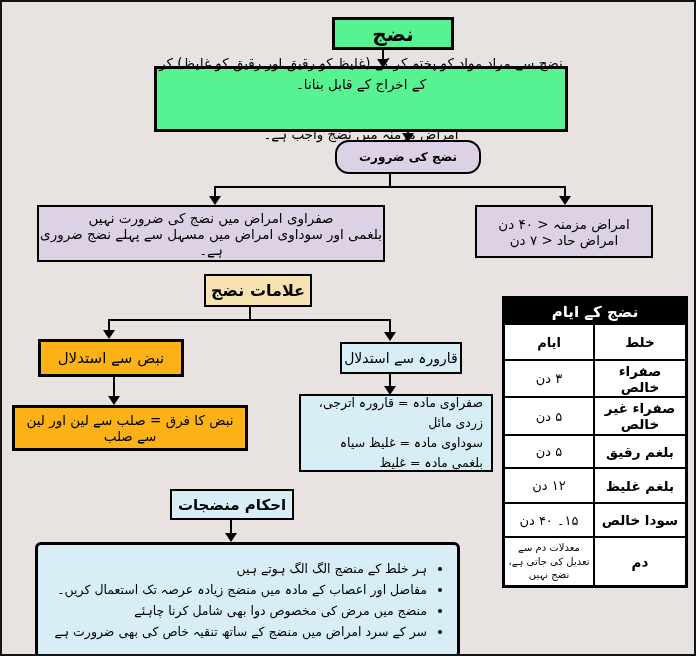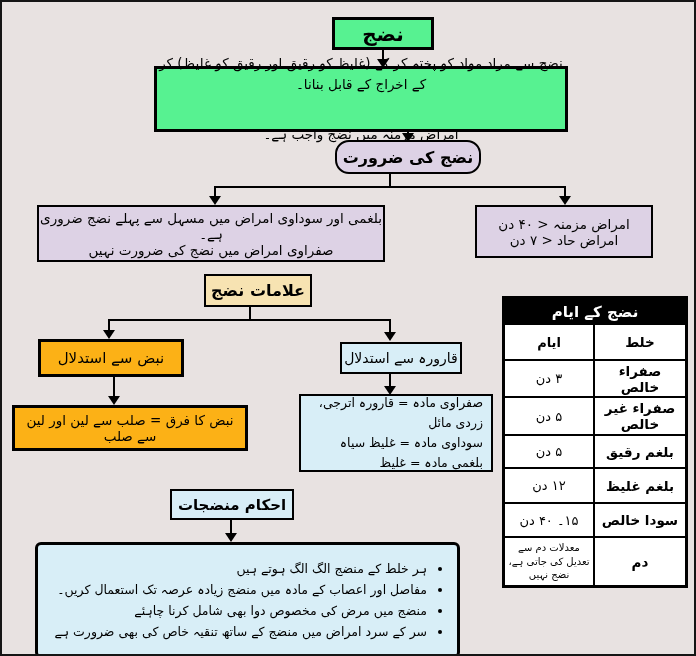--- a/index.html
+++ b/index.html
@@ -57,49 +57,49 @@
   }
   #bottom-list li{margin:1px 0;}
   .two-line{line-height:1.55;}
   .detail-lines{line-height:1.6; font-size:12.5px; width:100%; padding:0 8px; box-sizing:border-box; text-align:right;}
 </style>
 </head>
 <body>
 
 <div id="canvas">
 
-  <div class="box green b3 bold" style="left:330px; top:15px; width:102px; height:33px; font-size:20px;align-items:center;">
+  <div class="box green b3 bold" style="left:330px; top:15px; width:122px; height:33px; font-size:20px;align-items:center;">
     <span>نضج</span>
   </div>
 
   <div class="vline" style="left:380px; top:47px; height:12px;"></div>
   <div class="arrow-down" style="left:375px; top:57px;"></div>
 
   <div class="box green b3" style="left:152px; top:64px; width:414px; height:66px; font-size:13.5px;gap:29px;">
     <div class="two-line">نضج سے مراد مواد کو پختہ کر کے (غلیظ کو رقیق اور رقیق کو غلیظ) کر کے اخراج کے قابل بنانا۔</div>
     <div class="two-line">امراض مزمنہ میں نضج واجب ہے۔</div>
   </div>
 
   <div class="vline" style="left:405px; top:129px; height:5px;"></div>
   <div class="arrow-down" style="left:400px; top:131px;"></div>
 
-  <div class="box lavender bold" style="left:333px; top:138px; width:146px; height:34px; font-size:16px; border-width:2.5px;border-radius:14px;">
+  <div class="box lavender bold" style="left:333px; top:138px; width:146px; height:34px; font-size:12px; border-width:2.5px;border-radius:14px;">
     <span>نضج کی ضرورت</span>
   </div>
 
   <div class="vline" style="left:387px; top:171px; height:15px;"></div>
   <div class="hline" style="left:212px; top:184px; width:352px;"></div>
   <div class="vline" style="left:212px; top:184px; height:12px;"></div>
   <div class="arrow-down" style="left:207px; top:194px;"></div>
   <div class="vline" style="left:562px; top:184px; height:12px;"></div>
   <div class="arrow-down" style="left:557px; top:194px;"></div>
 
   <div class="box lavender" style="left:35px; top:203px; width:348px; height:57px; font-size:13.5px;">
+    <div>صفراوی امراض میں نضج کی ضرورت نہیں</div>
     <div>بلغمی اور سوداوی امراض میں مسہل سے پہلے نضج ضروری ہے۔</div>
-    <div>صفراوی امراض میں نضج کی ضرورت نہیں</div>
   </div>
 
   <div class="box lavender" style="left:473px; top:203px; width:178px; height:53px; font-size:13.5px;">
     <div>امراض مزمنہ &lt; ۴۰ دن</div>
     <div>امراض حاد &lt; ۷ دن</div>
   </div>
 
   <div class="box tan bold" style="left:202px; top:272px; width:108px; height:33px; font-size:16px; border-width:2.5px;">
     <span>علامات نضج</span>
   </div>

